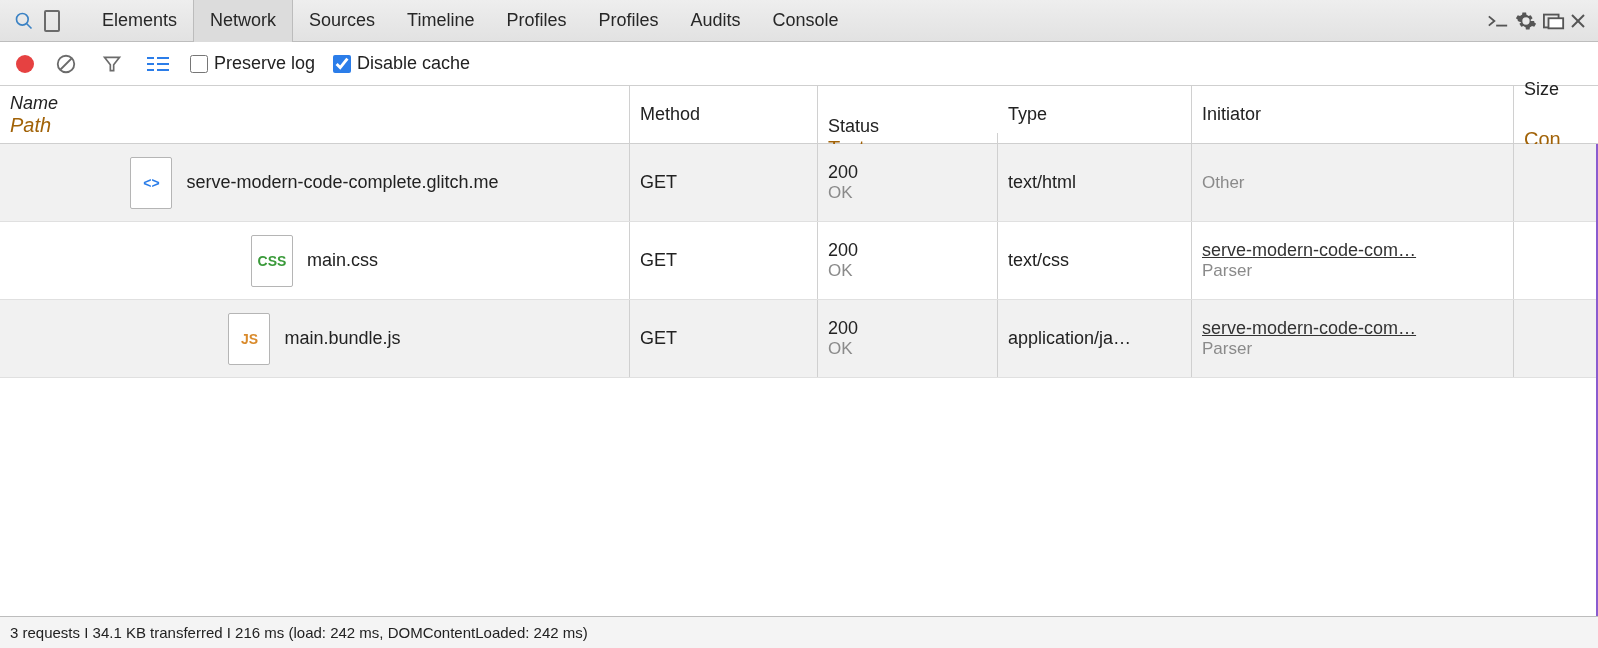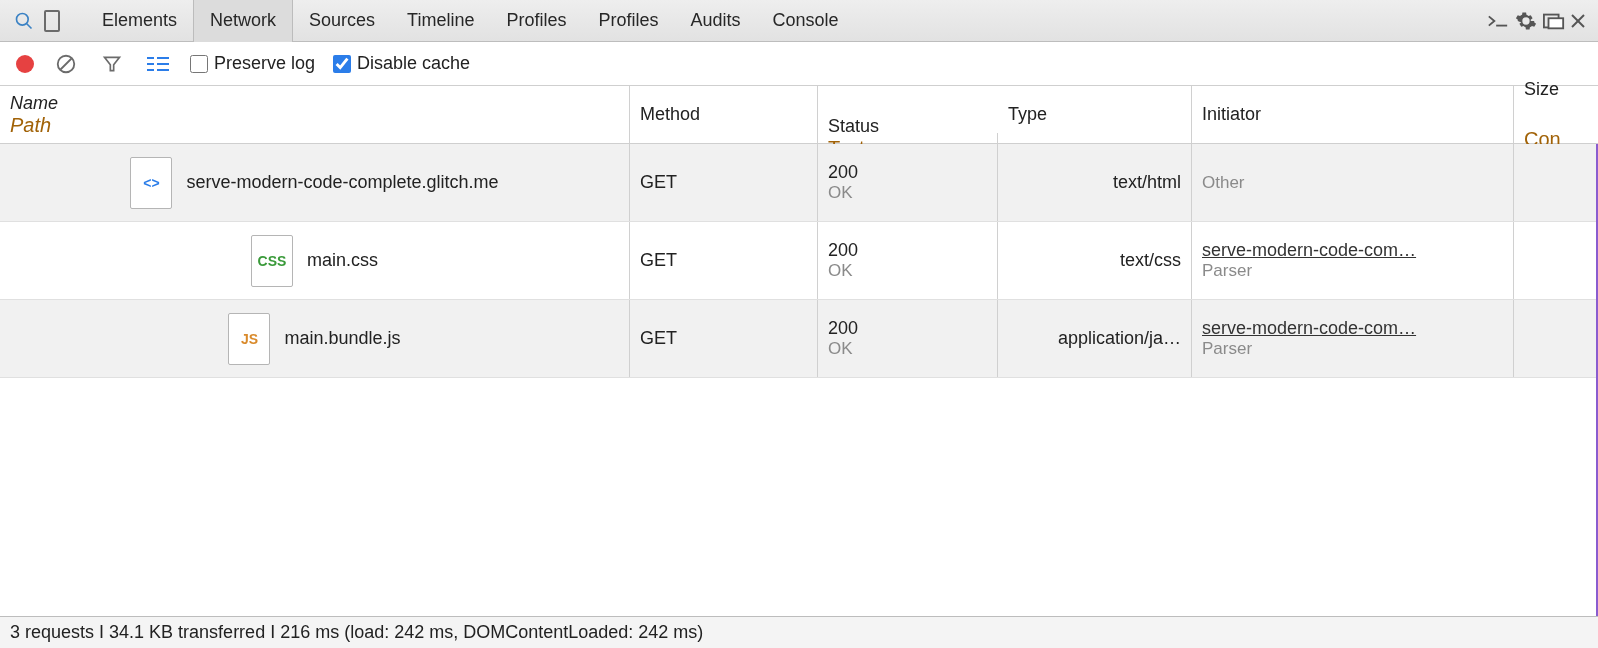--- a/index.html
+++ b/index.html
@@ -101,21 +101,21 @@
     display: flex;
     flex-direction: column;
     justify-content: center;
     overflow: hidden;
     white-space: nowrap;
     text-overflow: ellipsis;
   }
   .cell.name { width: 630px; flex-direction: row; align-items: center; gap: 14px; }
   .cell.method { width: 188px; }
   .cell.status { width: 180px; }
-  .cell.type { width: 194px; text-align: right; }
+  .cell.type { width: 194px; }
   .cell.init { width: 322px; }
   .cell.size { flex: 1; border-right: 2px solid #8a5ccf; }
   .file-icon {
     width: 42px; height: 52px;
     border: 1px solid #b5b5b5;
     background: #fff;
     display: flex; align-items: center; justify-content: center;
     font-size: 14px; font-weight: bold;
     border-radius: 2px;
   }
@@ -131,21 +131,21 @@
     pointer-events: none;
   }
   
   .statusbar {
     height: 32px;
     border-top: 1px solid #bdbdbd;
     background: #f4f4f4;
     display: flex;
     align-items: center;
     padding: 0 10px;
-    font-size: 18px;
+    font-size: 15px;
     color: #222;
   }
 </style>
 </head>
 <body>
 
 <div class="tabbar">
   <div class="icon-btn">
     <svg width="20" height="20" viewBox="0 0 24 24" fill="none" stroke="#3b82c4" stroke-width="2">
         <circle cx="10" cy="10" r="7"></circle>

